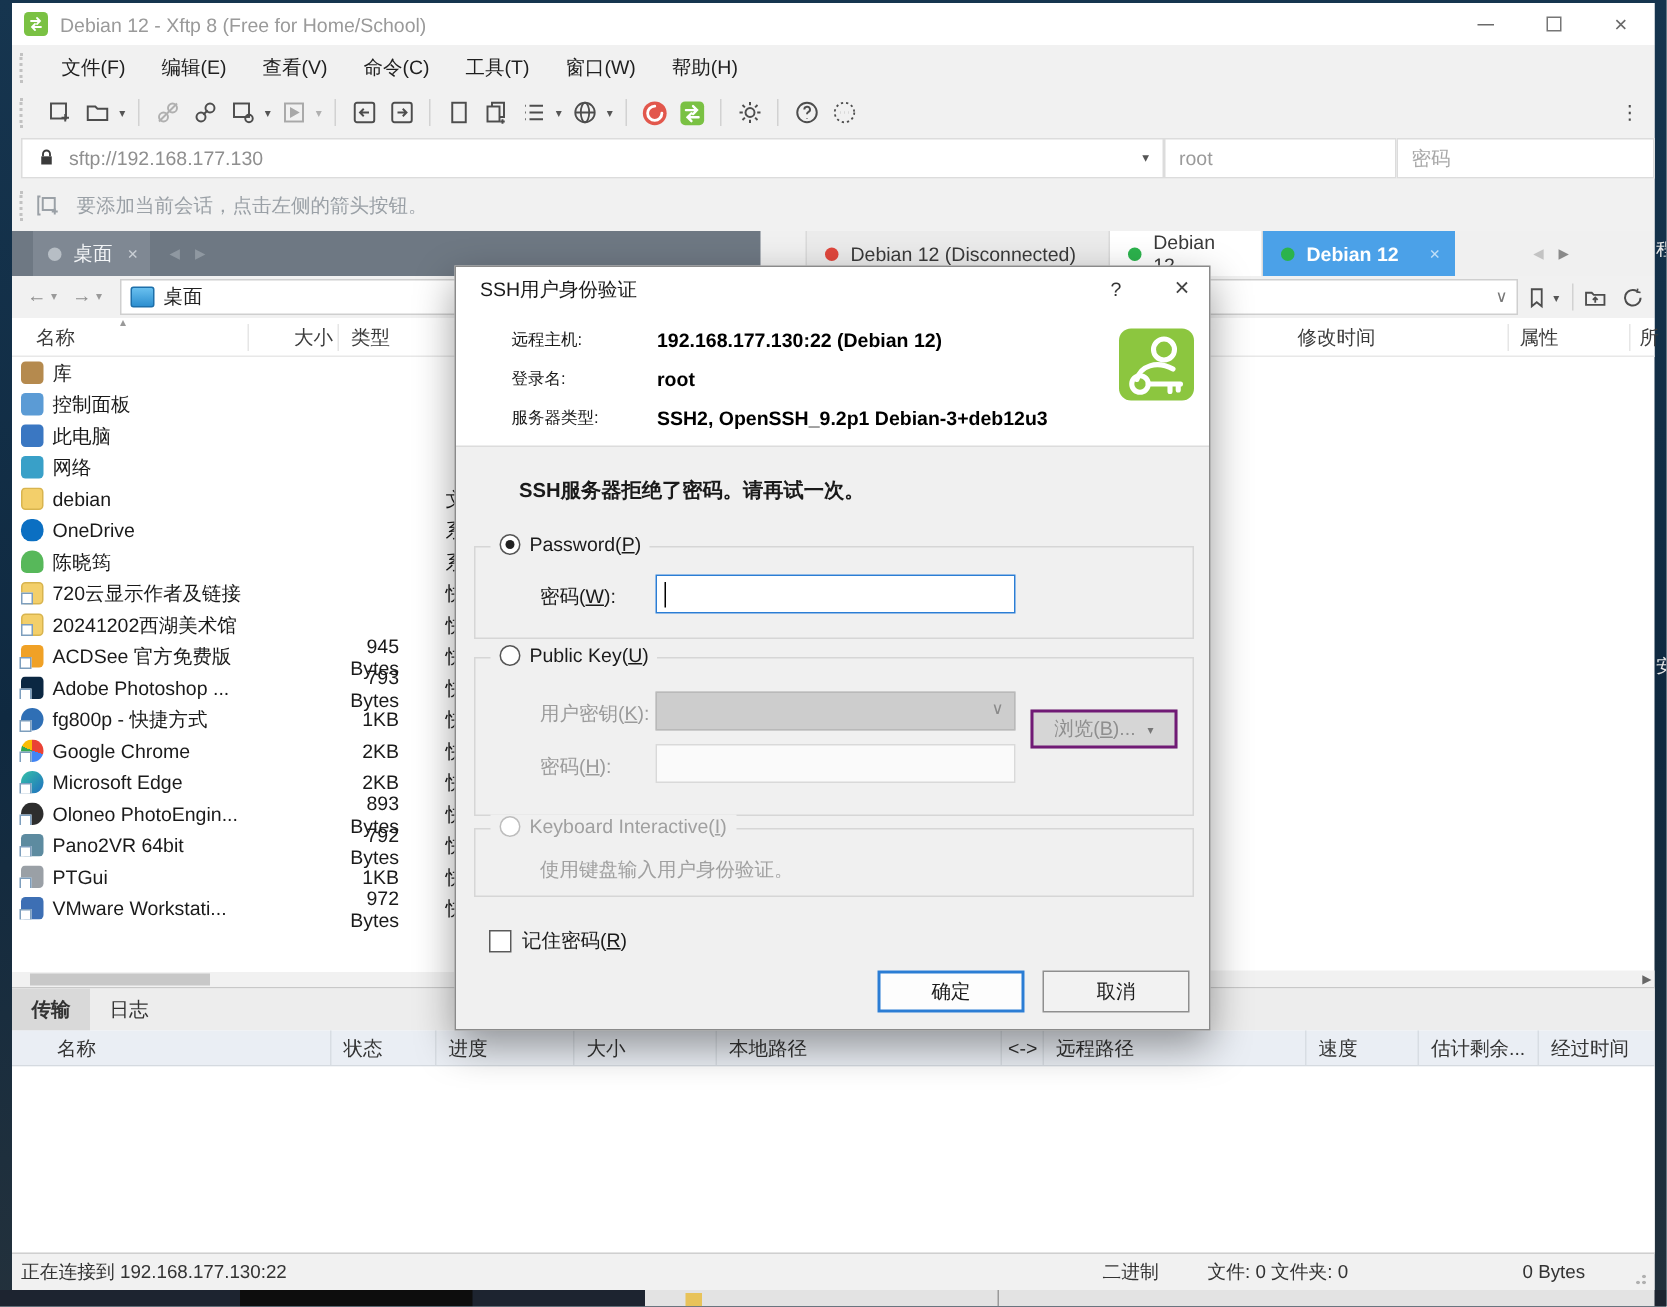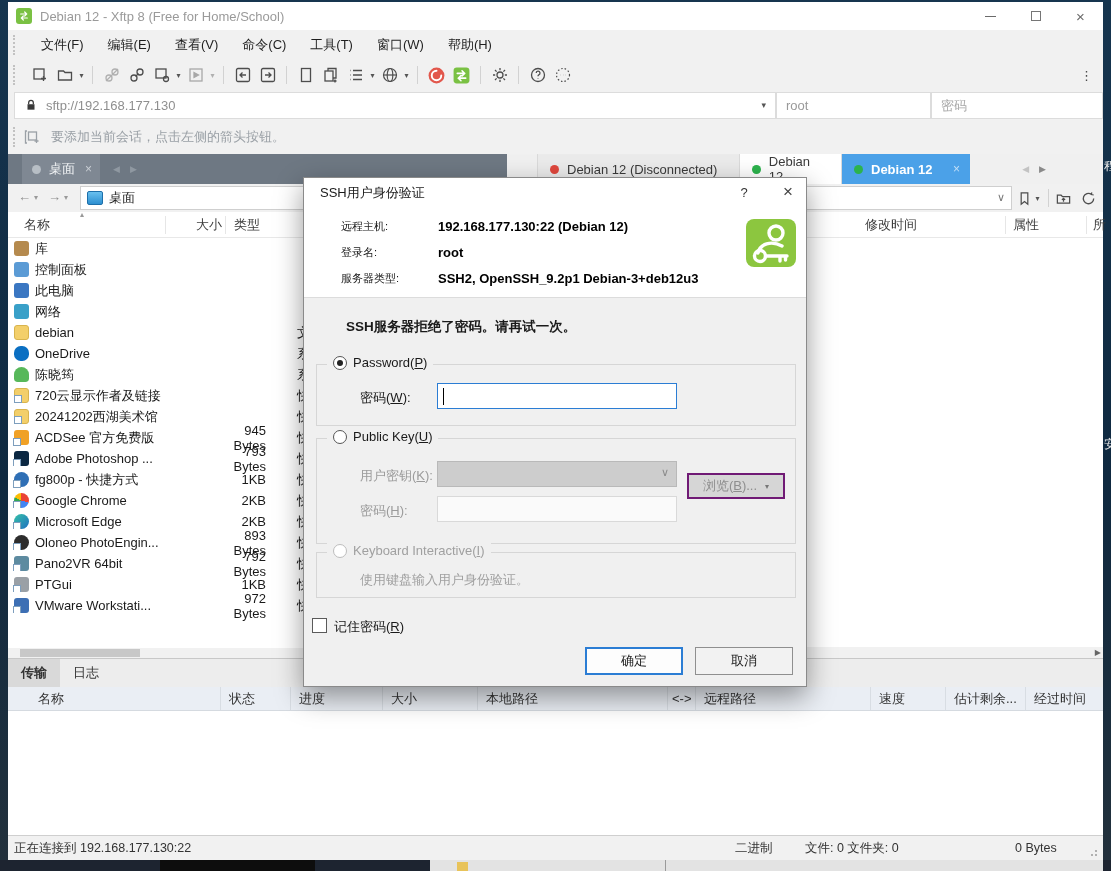--- a/index.html
+++ b/index.html
@@ -171,21 +171,21 @@
   .key-combo { position:absolute; left:120px; top:22px; width:240px; height:26px; background:#cdcdcd;
                border:1px solid #b9b9b9; }
   .key-combo .ch { position:absolute; right:7px; top:4px; color:#8a8a8a; font-size:11px; }
   .browse-btn { position:absolute; left:370px; top:22px; width:98px; height:26px; background:#d6d6d6;
                 border:2px solid #701a75; color:#8f8f8f; font-size:13px; display:flex;
                 align-items:center; justify-content:center;margin-top:12px; }
   .browse-btn .bcaret { margin-left:8px; font-size:8px; color:#777; }
   .key-pass { position:absolute; left:120px; top:57px; width:240px; height:26px; background:#fafafa;
               border:1px solid #d9d9d9; }
   .kbd-desc { position:absolute; left:43px; top:18px; font-size:13px; color:#a0a0a0; }
-  .chkrow { position:absolute; left:8px; top:440px; display:flex; align-items:flex-start; }
+  .chkrow { position:absolute; left:22px; top:440px; display:flex; align-items:center; }
   .chkbox { width:15px; height:15px; border:1px solid #5a5a5a; background:#fff; }
   .chklabel { font-size:13px; color:#1a1a1a; margin-left:7px; }
   .btn { position:absolute; top:469px; width:98px; height:28px; font-size:13px; color:#1a1a1a;
          display:flex; align-items:center; justify-content:center; }
   .btn-ok { left:281px; background:#fdfdfd; border:2px solid #2b7dd4; }
   .btn-cancel { left:391px; background:#f2f2f2; border:1px solid #8f8f8f; }
   u { text-decoration:underline; }
 
   
   .rh { position:absolute; top:0; line-height:26px; font-size:13px; color:#3c3c3c; white-space:nowrap; }

